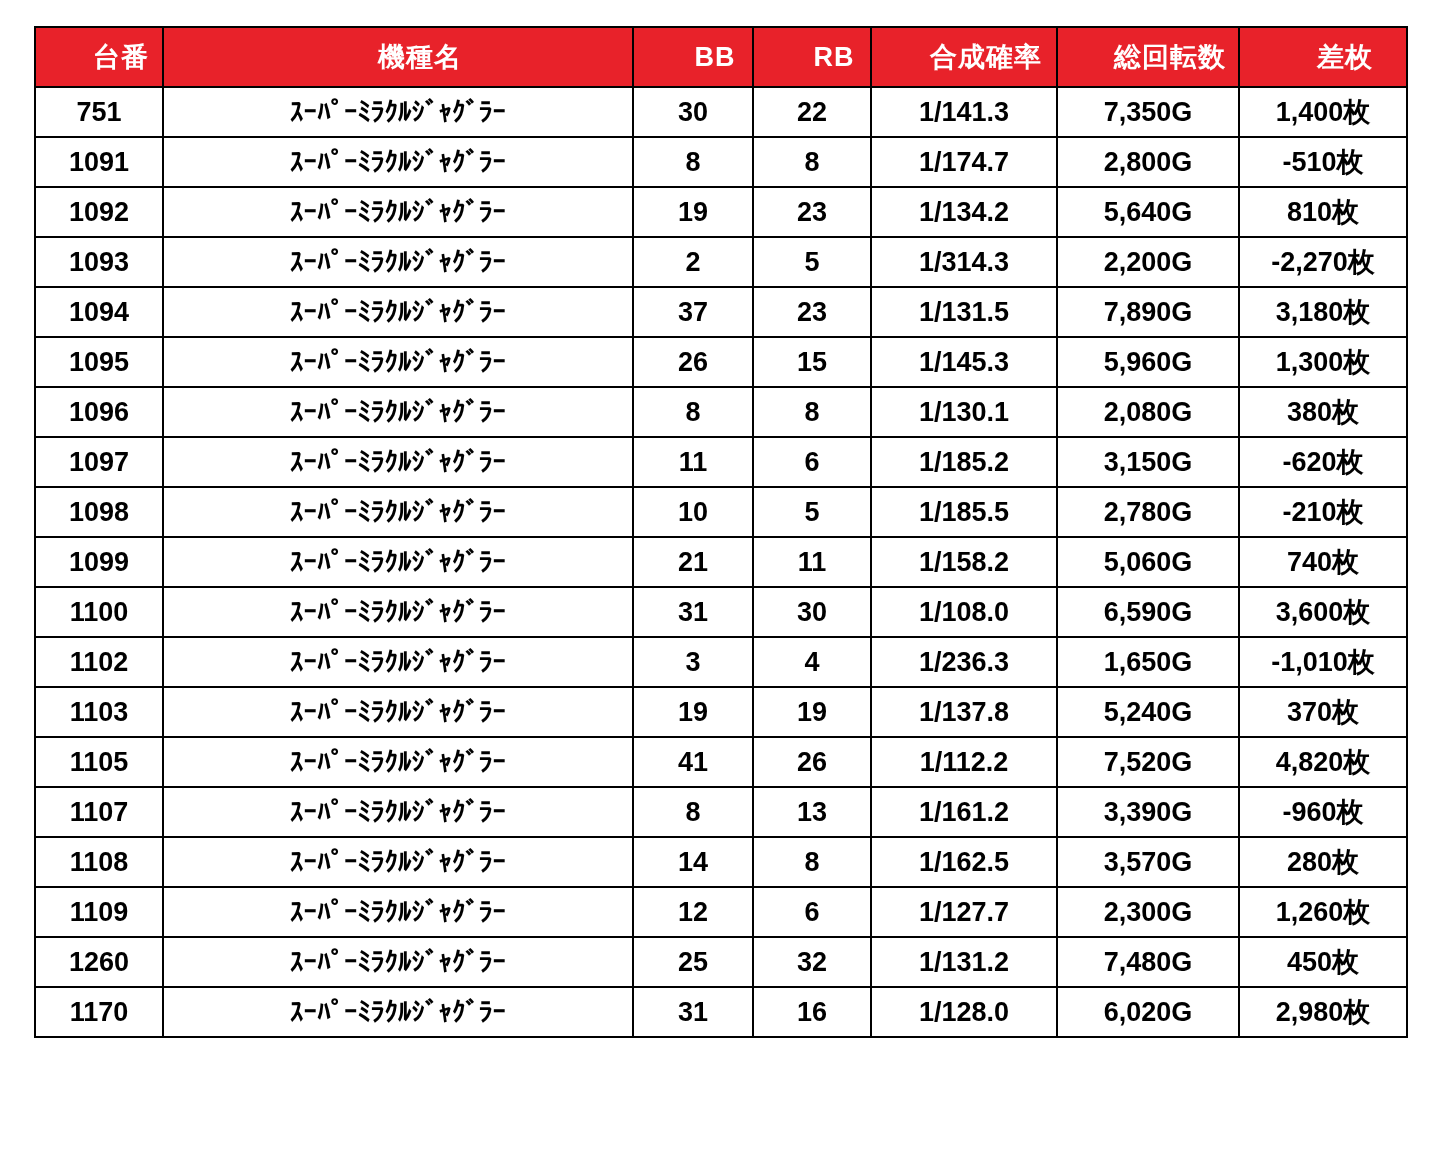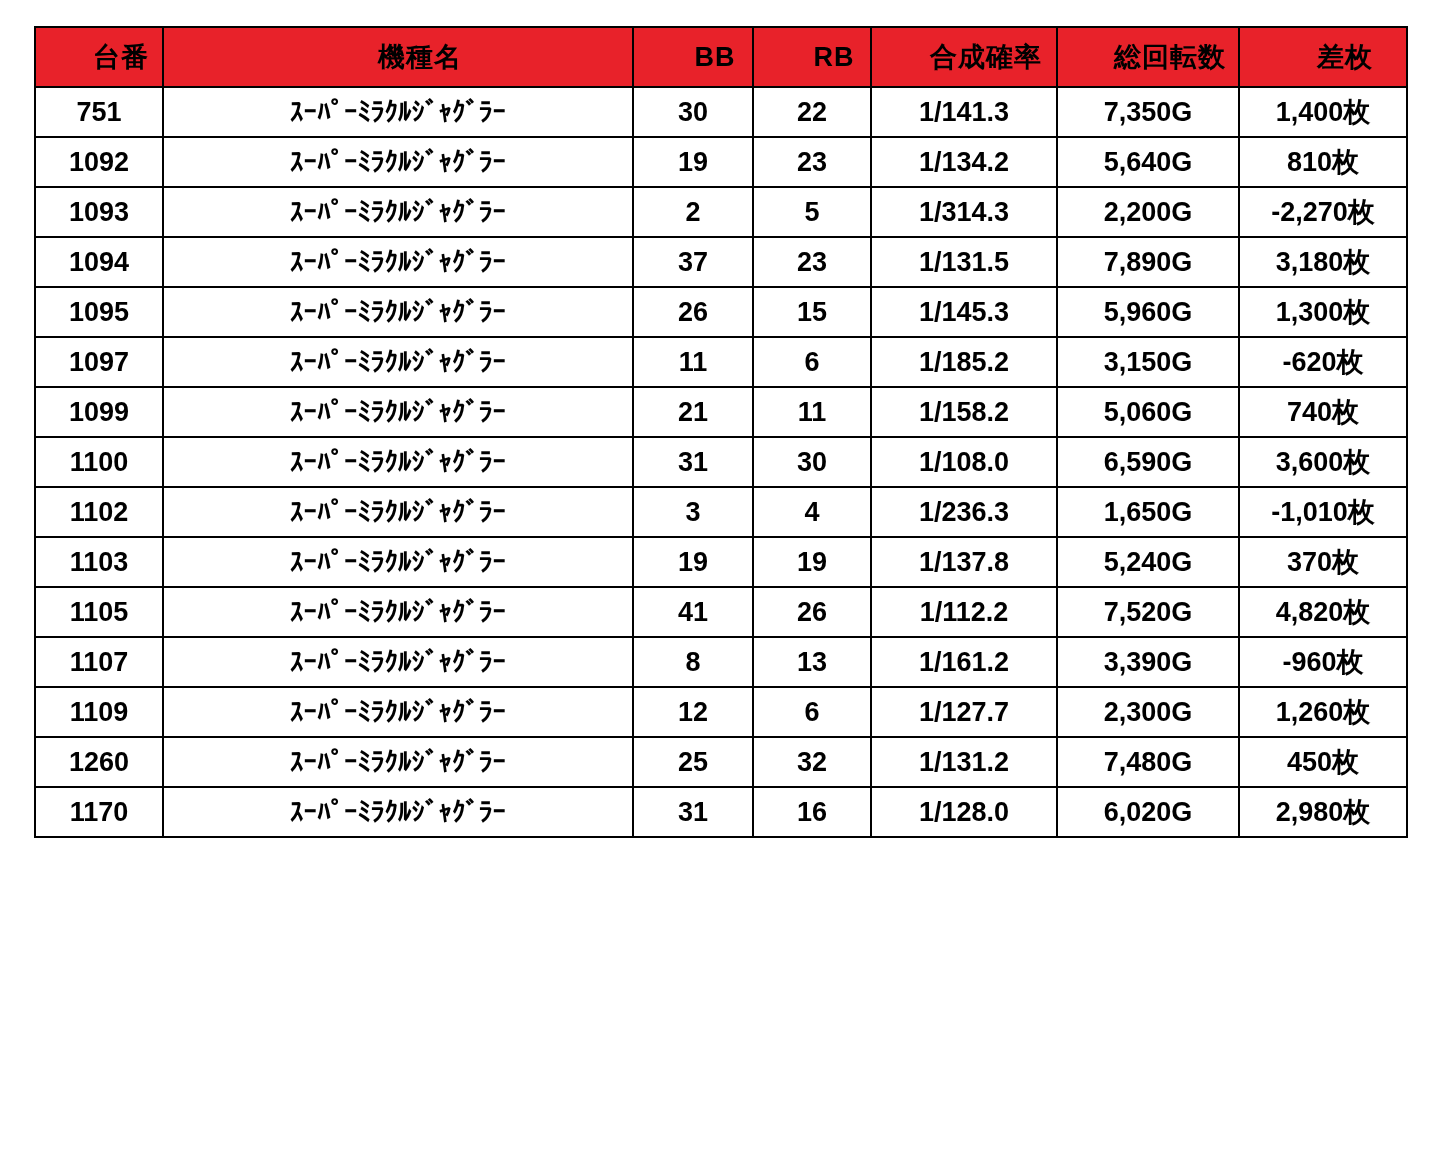--- a/index.html
+++ b/index.html
@@ -27,21 +27,21 @@
   table.data-table td {
     border: 2px solid #000000;
     text-align: center;
     vertical-align: middle;
     font-weight: bold;
     color: #000000;
     padding: 0;
   }
   table.data-table thead th {
     background: #e8222a;
-    color: #000000;
+    color: #ffffff;
     height: 58px;
     font-size: 27px;
     letter-spacing: 1px;
     padding-left: 44px;
   }
   table.data-table tbody td {
     height: 48px;
     font-size: 27px;
     background: #ffffff;
   }
@@ -91,20 +91,29 @@
       <tr>
         <td class="dai-num">751</td>
         <td class="machine-name">ｽｰﾊﾟｰﾐﾗｸﾙｼﾞｬｸﾞﾗｰ</td>
         <td>30</td>
         <td>22</td>
         <td>1/141.3</td>
         <td>7,350G</td>
         <td>1,400枚</td>
       </tr>
       <tr>
+        <td class="dai-num">1091</td>
+        <td class="machine-name">ｽｰﾊﾟｰﾐﾗｸﾙｼﾞｬｸﾞﾗｰ</td>
+        <td>8</td>
+        <td>8</td>
+        <td>1/174.7</td>
+        <td>2,800G</td>
+        <td>-510枚</td>
+      </tr>
+      <tr>
         <td class="dai-num">1092</td>
         <td class="machine-name">ｽｰﾊﾟｰﾐﾗｸﾙｼﾞｬｸﾞﾗｰ</td>
         <td>19</td>
         <td>23</td>
         <td>1/134.2</td>
         <td>5,640G</td>
         <td>810枚</td>
       </tr>
       <tr>
         <td class="dai-num">1093</td>
@@ -127,29 +136,47 @@
       <tr>
         <td class="dai-num">1095</td>
         <td class="machine-name">ｽｰﾊﾟｰﾐﾗｸﾙｼﾞｬｸﾞﾗｰ</td>
         <td>26</td>
         <td>15</td>
         <td>1/145.3</td>
         <td>5,960G</td>
         <td>1,300枚</td>
       </tr>
       <tr>
+        <td class="dai-num">1096</td>
+        <td class="machine-name">ｽｰﾊﾟｰﾐﾗｸﾙｼﾞｬｸﾞﾗｰ</td>
+        <td>8</td>
+        <td>8</td>
+        <td>1/130.1</td>
+        <td>2,080G</td>
+        <td>380枚</td>
+      </tr>
+      <tr>
         <td class="dai-num">1097</td>
         <td class="machine-name">ｽｰﾊﾟｰﾐﾗｸﾙｼﾞｬｸﾞﾗｰ</td>
         <td>11</td>
         <td>6</td>
         <td>1/185.2</td>
         <td>3,150G</td>
         <td>-620枚</td>
       </tr>
       <tr>
+        <td class="dai-num">1098</td>
+        <td class="machine-name">ｽｰﾊﾟｰﾐﾗｸﾙｼﾞｬｸﾞﾗｰ</td>
+        <td>10</td>
+        <td>5</td>
+        <td>1/185.5</td>
+        <td>2,780G</td>
+        <td>-210枚</td>
+      </tr>
+      <tr>
         <td class="dai-num">1099</td>
         <td class="machine-name">ｽｰﾊﾟｰﾐﾗｸﾙｼﾞｬｸﾞﾗｰ</td>
         <td>21</td>
         <td>11</td>
         <td>1/158.2</td>
         <td>5,060G</td>
         <td>740枚</td>
       </tr>
       <tr>
         <td class="dai-num">1100</td>
@@ -190,20 +217,29 @@
       <tr>
         <td class="dai-num">1107</td>
         <td class="machine-name">ｽｰﾊﾟｰﾐﾗｸﾙｼﾞｬｸﾞﾗｰ</td>
         <td>8</td>
         <td>13</td>
         <td>1/161.2</td>
         <td>3,390G</td>
         <td>-960枚</td>
       </tr>
       <tr>
+        <td class="dai-num">1108</td>
+        <td class="machine-name">ｽｰﾊﾟｰﾐﾗｸﾙｼﾞｬｸﾞﾗｰ</td>
+        <td>14</td>
+        <td>8</td>
+        <td>1/162.5</td>
+        <td>3,570G</td>
+        <td>280枚</td>
+      </tr>
+      <tr>
         <td class="dai-num">1109</td>
         <td class="machine-name">ｽｰﾊﾟｰﾐﾗｸﾙｼﾞｬｸﾞﾗｰ</td>
         <td>12</td>
         <td>6</td>
         <td>1/127.7</td>
         <td>2,300G</td>
         <td>1,260枚</td>
       </tr>
       <tr>
         <td class="dai-num">1260</td>

